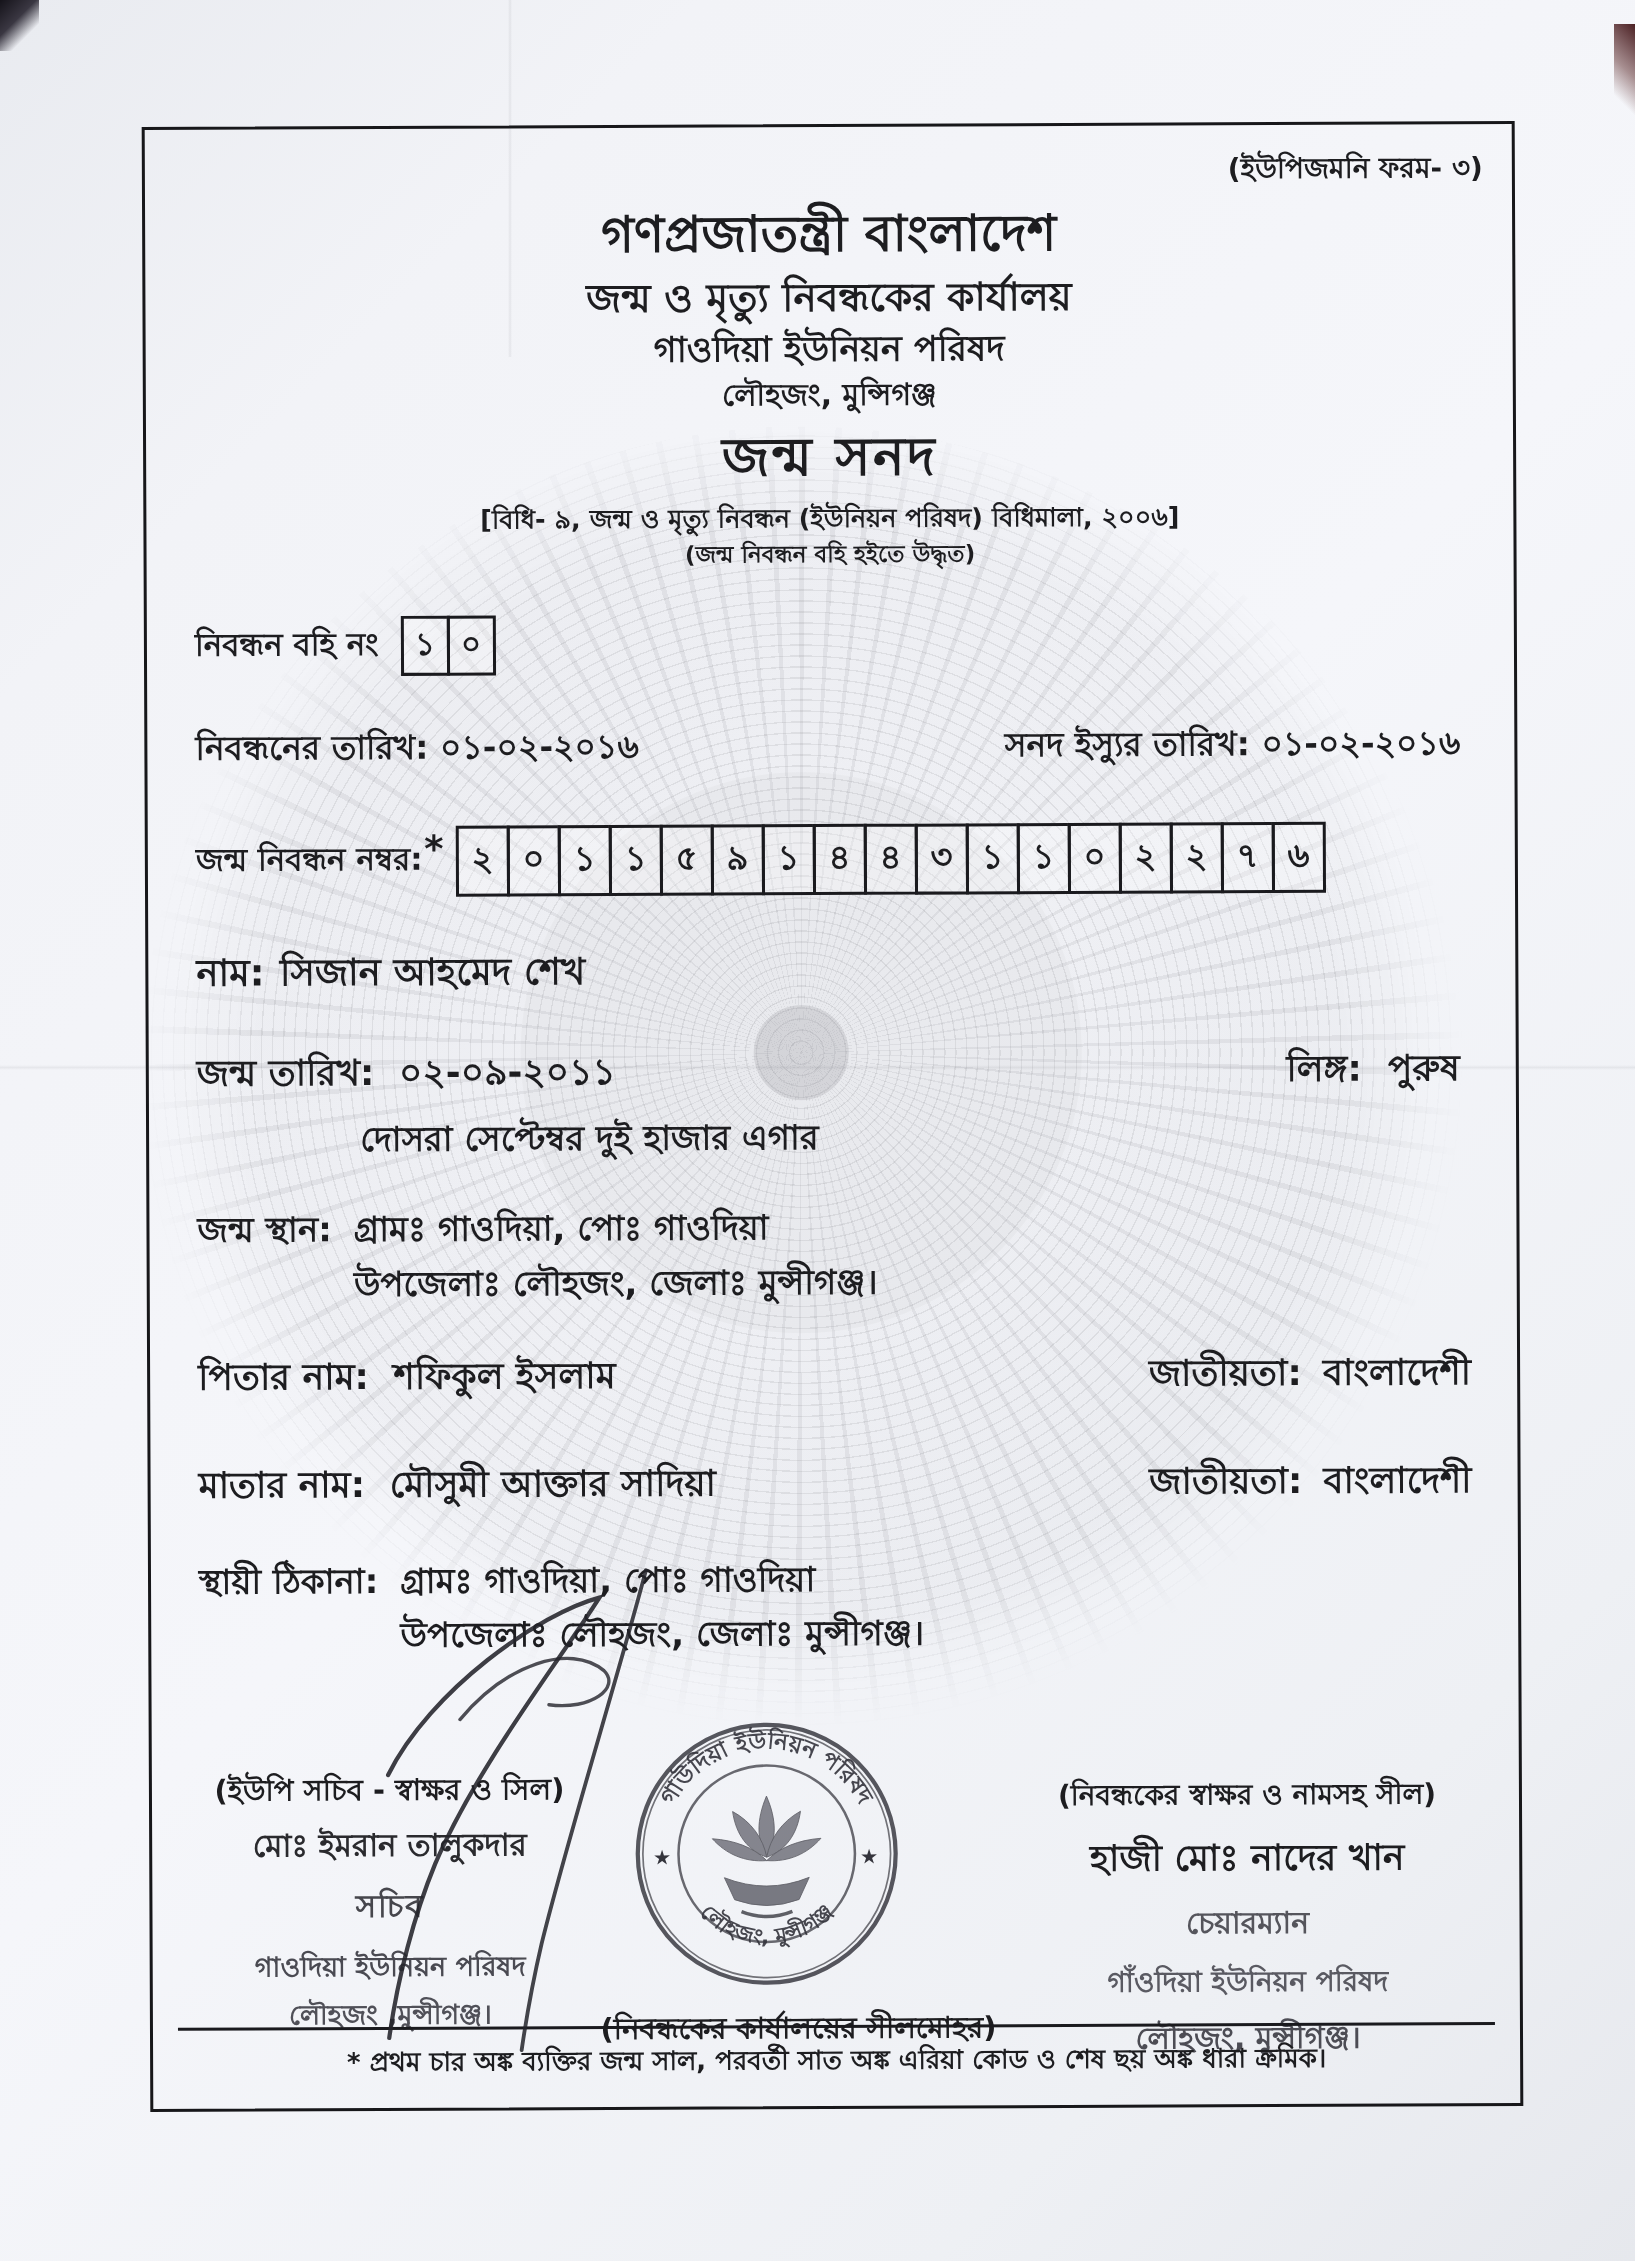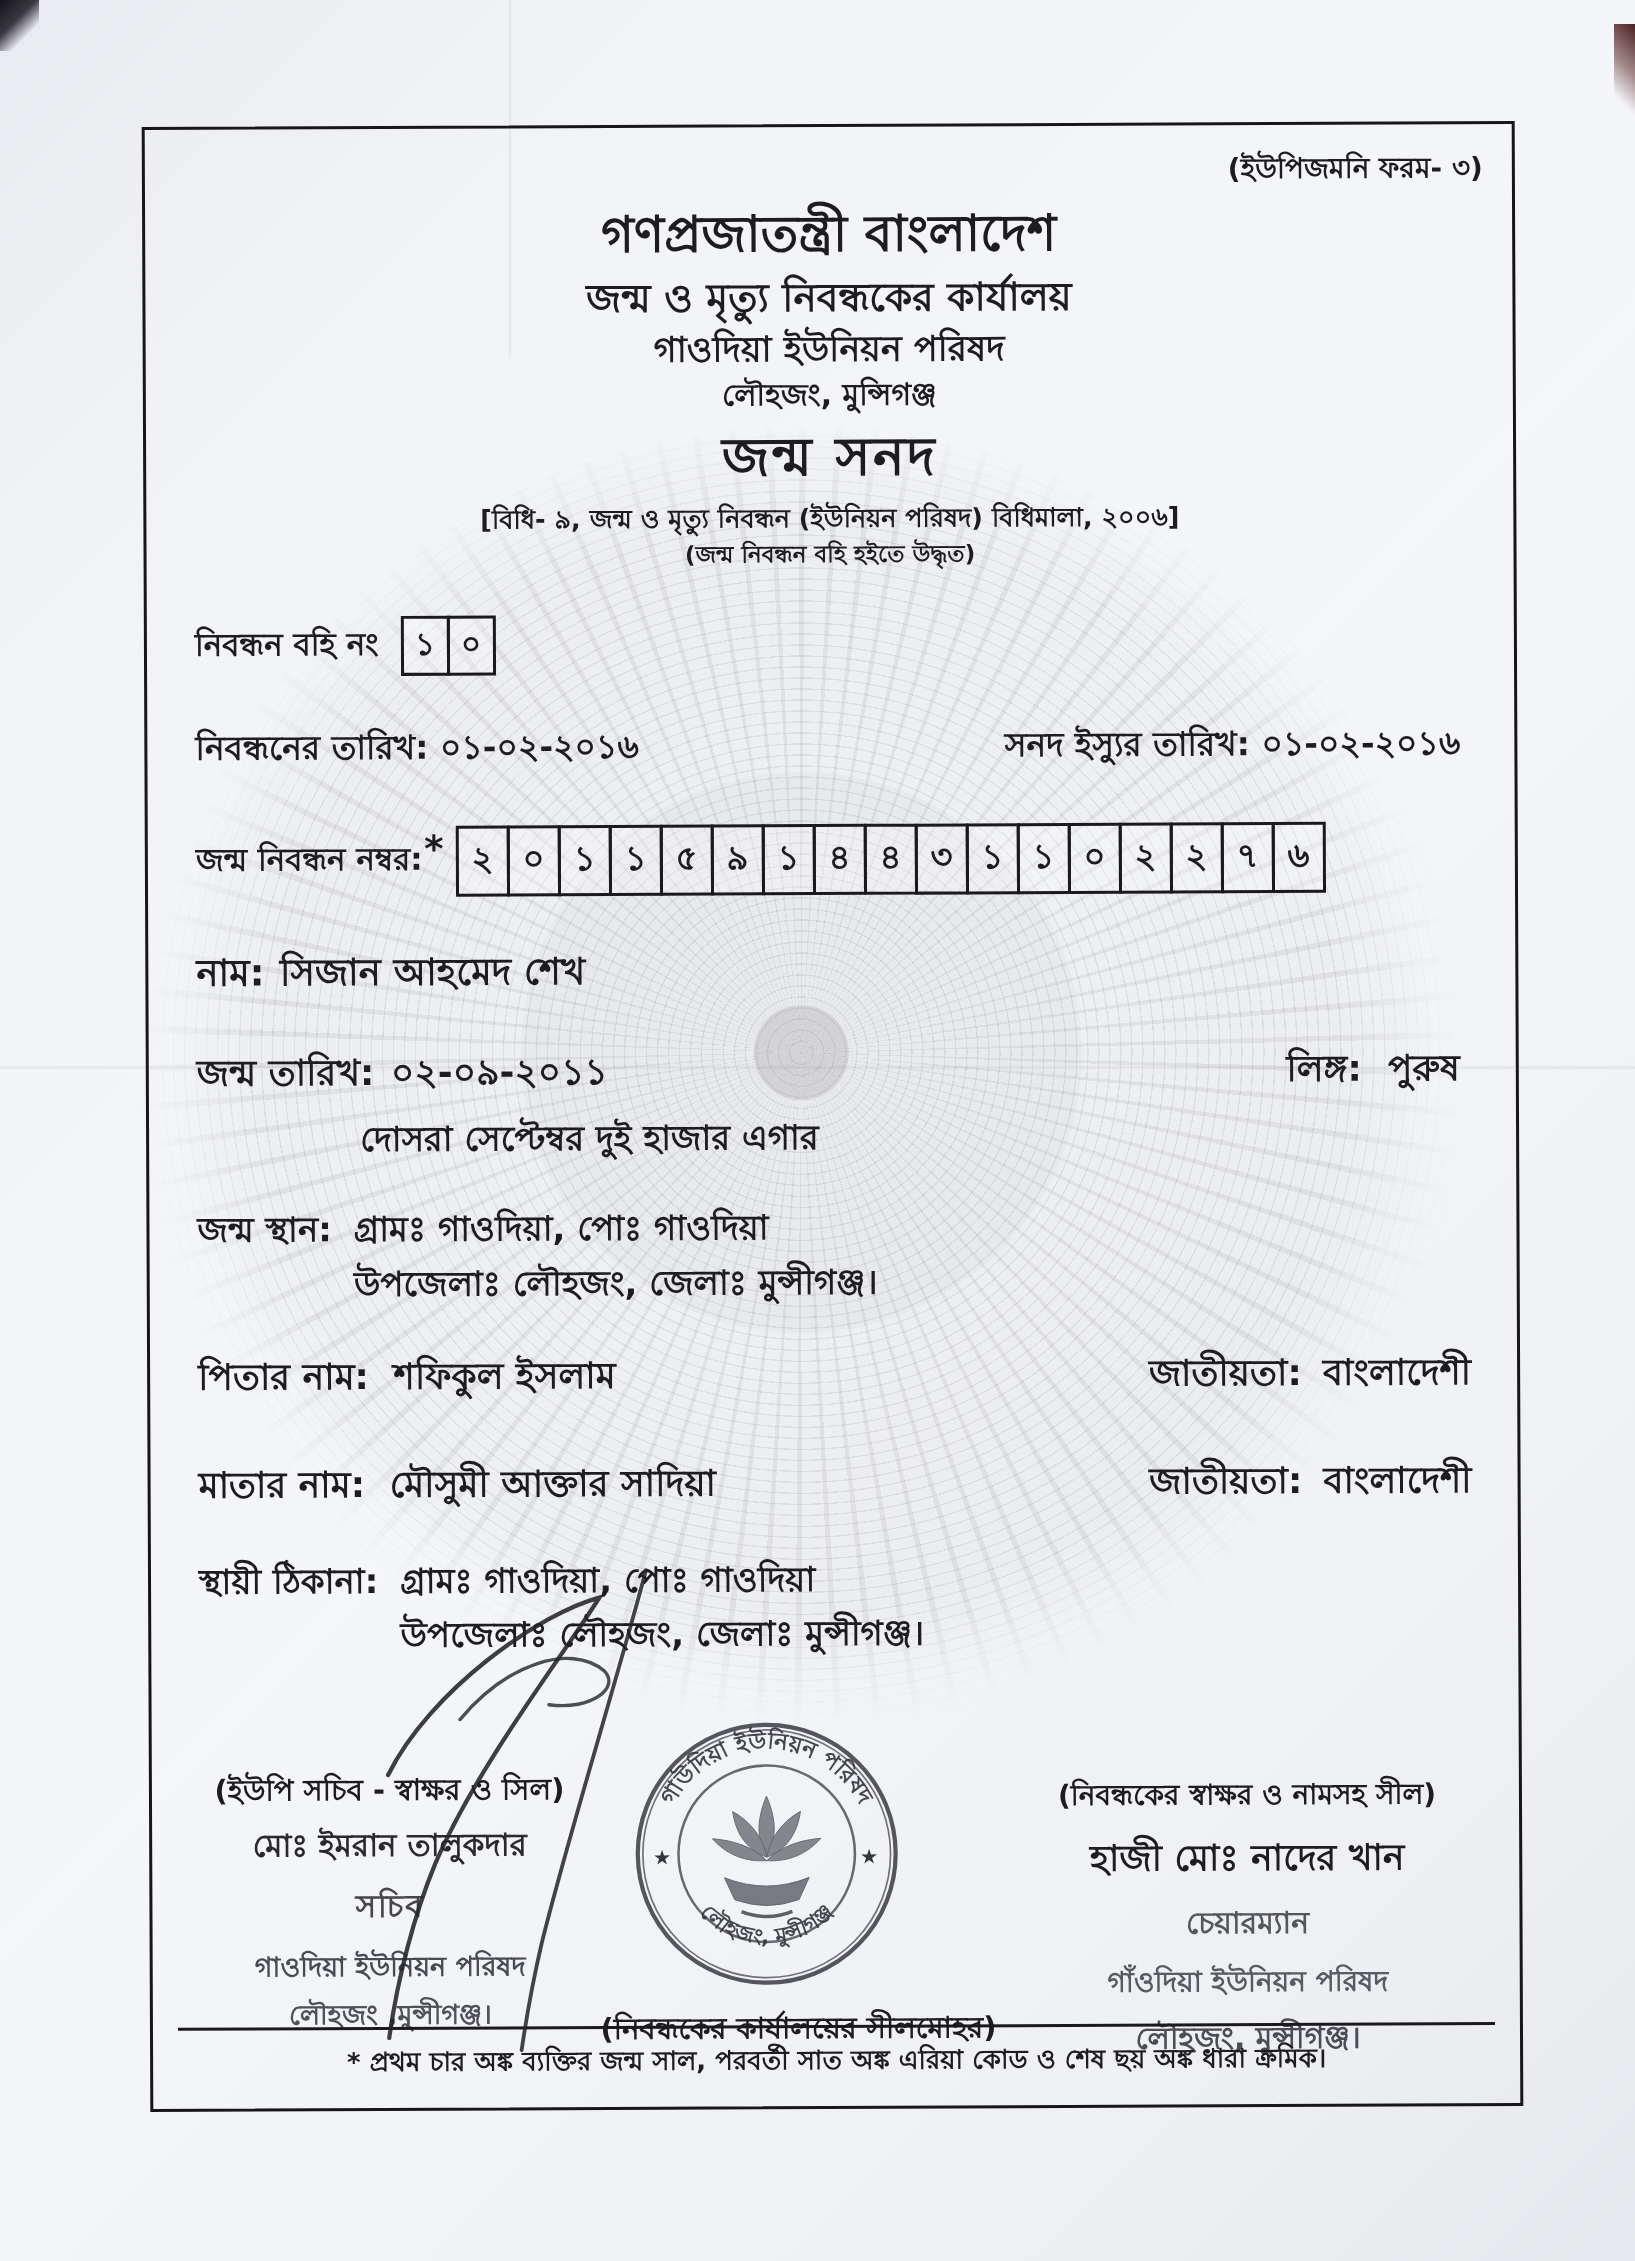--- a/index.html
+++ b/index.html
@@ -59,21 +59,21 @@
 
   .dates-row{margin-top:46px;font-size:33px;justify-content:space-between;padding-right:54px;}
   .regno-row{margin-top:48px;font-size:31px;}
   .regno-row .boxes{margin-left:12px;}
   .regno-row .digit-box{width:48px;height:65px;}
   .sup-asterisk{font-size:37px;vertical-align:top;line-height:.8;margin-left:1.7px;}
 
   .name-row{margin-top:46px;font-size:37px;}
   .name-row .val{margin-left:15.3px;}
   .dob-row{margin-top:39px;font-size:36px;justify-content:space-between;padding-right:56px;}
-  .dob-left .val{margin-left:4px;}
+  .dob-left .val{margin-left:12px;}
   .gender .val{margin-left:13.6px;}
   .dob-words{margin-top:8.5px;padding-left:211px;font-size:34px;font-weight:700;}
 
   .addr-block{margin-top:34px;padding:0 37px 0 48px;display:flex;font-weight:700;font-size:34px;line-height:1.5;}
   .addr-lines{margin-left:22px;}
   .addr-line2{margin-top:3.4px;}
 
   .parent-row{margin-top:39px;font-size:36px;justify-content:space-between;padding-right:46px;}
   .parent-row .val{margin-left:12px;}
   .nat .val{margin-left:8.5px;}

